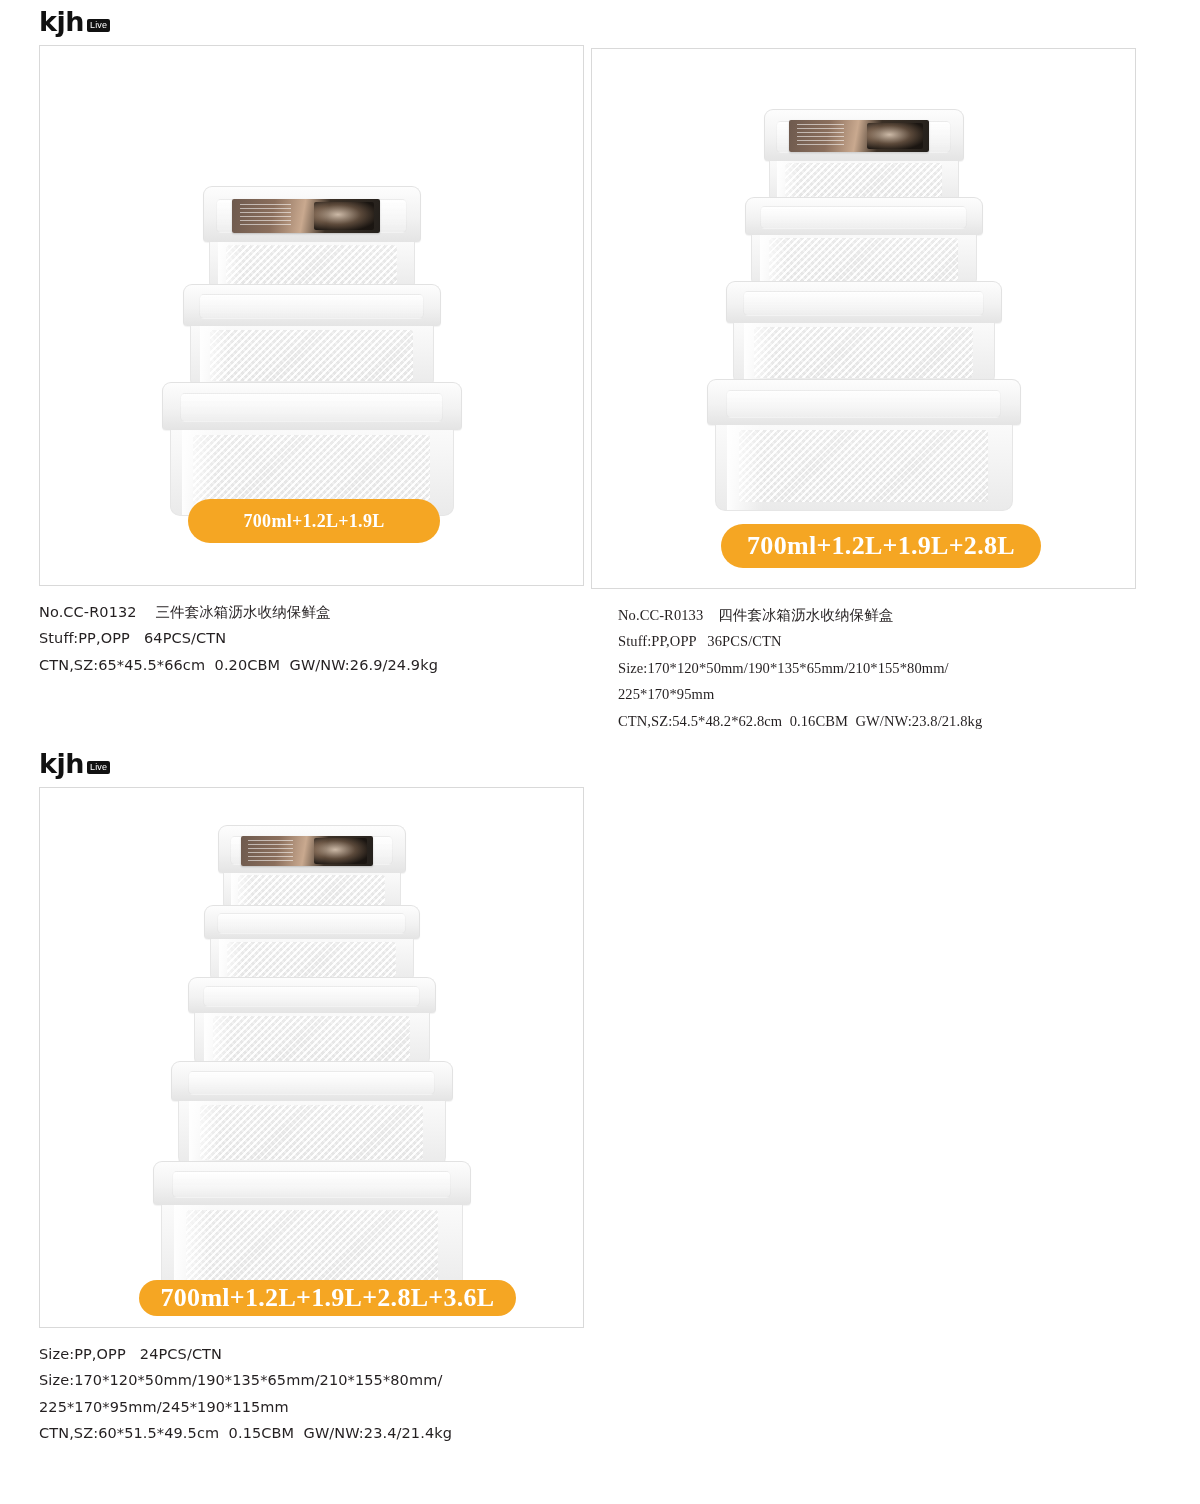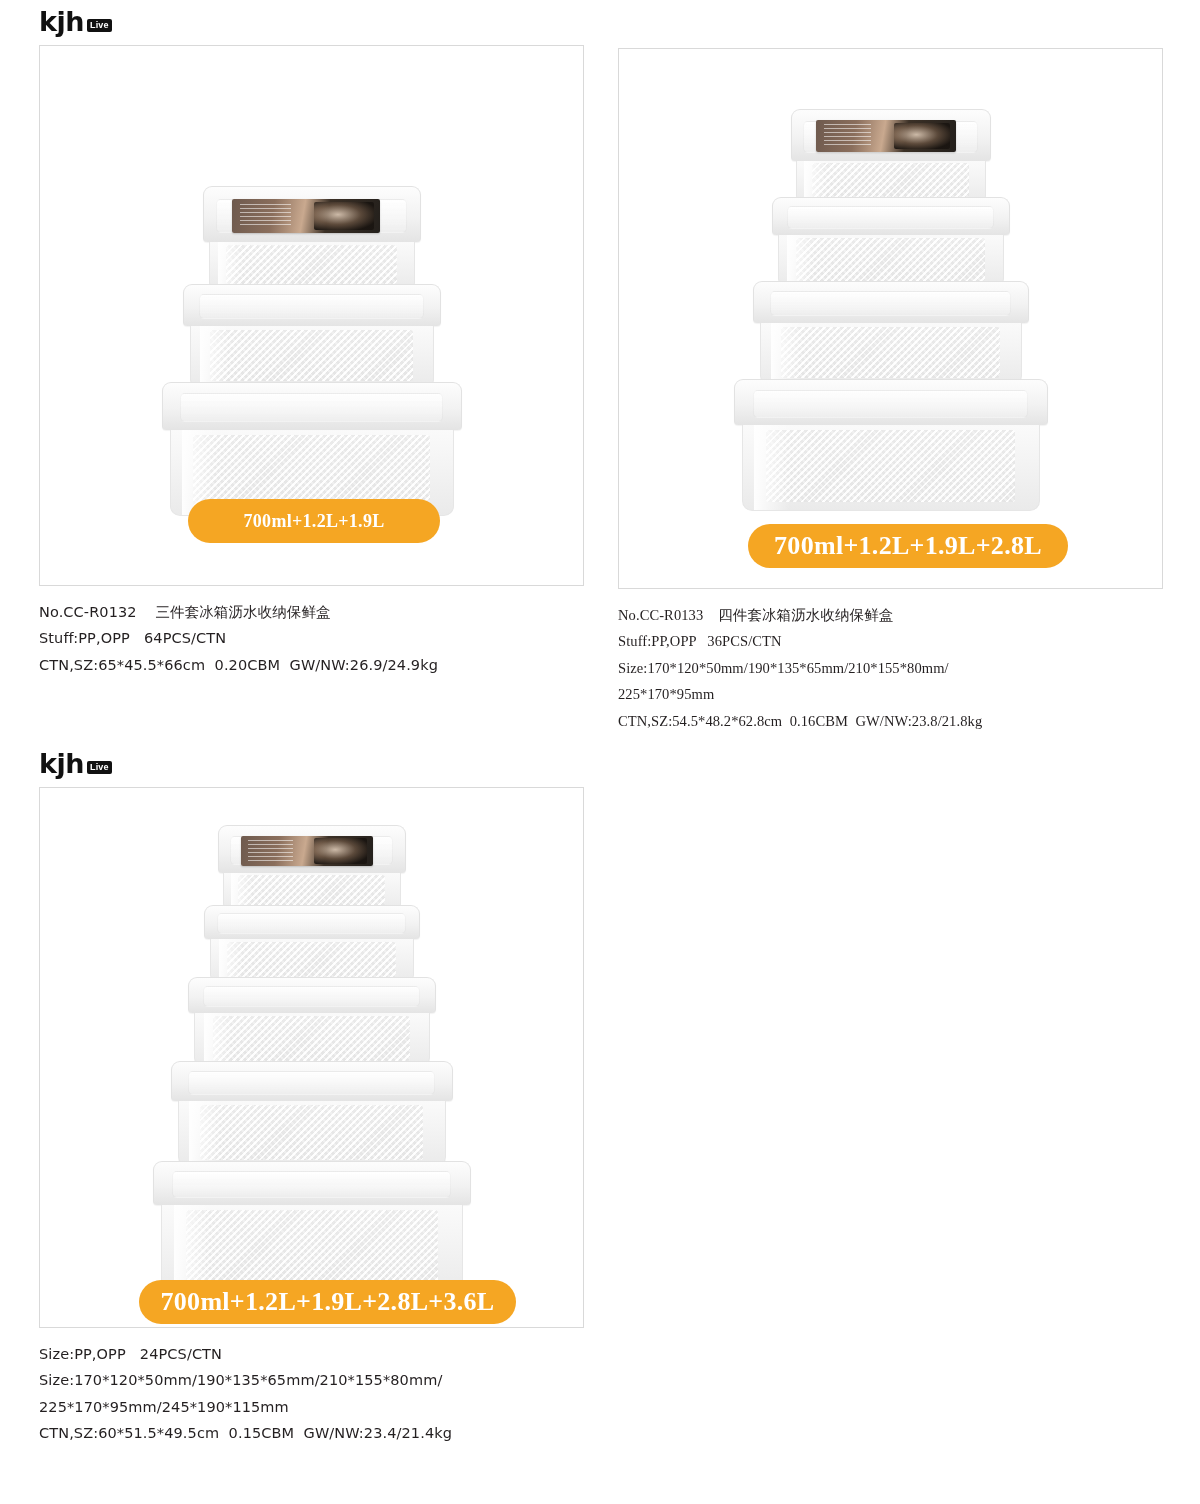--- a/index.html
+++ b/index.html
@@ -36,21 +36,21 @@
     font-size: 27px;
     font-weight: 600;
     letter-spacing: -0.5px;
     color: #111;
     line-height: 1;
   }
   .logo-badge {
     background: #111;
     color: #fff;
     font-size: 9px;
-    font-weight: 700;
+    font-weight: 400;
     padding: 2px 3px 2px 3px;
     border-radius: 2px;
     line-height: 1;
     letter-spacing: 0.2px;
     margin-bottom: 3px;
   }
 
   
   .block {
     position: absolute;
@@ -220,21 +220,21 @@
 
     <div class="specs" style="margin-left:27px; margin-top:13px;">
       <div class="line">No.CC-R0132    三件套冰箱沥水收纳保鲜盒</div>
       <div class="line">Stuff:PP,OPP   64PCS/CTN</div>
       <div class="line">CTN,SZ:65*45.5*66cm  0.20CBM  GW/NW:26.9/24.9kg</div>
     </div>
   </div>
 
   <div class="block" style="left:591px; top:48px; width:580px;">
 
-    <div class="photo" style="margin-left:27px; width:545px; height:541px;">
+    <div class="photo" style="width:545px; height:541px;">
 
       <div class="stack" style="top:60px;">
 
         <div class="box">
           <div class="lid" style="width:200px; height:52px;">
             <div class="label-sticker" style="left:24px; top:10px; width:140px; height:32px;"></div>
           </div>
           <div class="body-tub" style="width:190px; height:42px; margin:0 auto; border-radius:0 0 7px 7px;"></div>
         </div>
 
@@ -298,21 +298,21 @@
           <div class="lid" style="width:282px; height:40px;"></div>
           <div class="body-tub" style="width:268px; height:66px; margin:0 auto; border-radius:0 0 10px 10px;"></div>
         </div>
 
         <div class="box">
           <div class="lid" style="width:318px; height:44px;"></div>
           <div class="body-tub" style="width:302px; height:90px; margin:0 auto; border-radius:0 0 11px 11px;"></div>
         </div>
       </div>
 
-      <div class="pill" style="left:99px; top:492px; width:377px; height:44px; font-size:26px;">700ml+1.2L+1.9L+2.8L+3.6L</div>
+      <div class="pill" style="left:99px; top:492px; width:377px; height:36px; font-size:26px;">700ml+1.2L+1.9L+2.8L+3.6L</div>
     </div>
 
     <div class="specs" style="margin-left:27px; margin-top:13px;">
       <div class="line">Size:PP,OPP   24PCS/CTN</div>
       <div class="line">Size:170*120*50mm/190*135*65mm/210*155*80mm/</div>
       <div class="line">225*170*95mm/245*190*115mm</div>
       <div class="line">CTN,SZ:60*51.5*49.5cm  0.15CBM  GW/NW:23.4/21.4kg</div>
     </div>
   </div>
 

